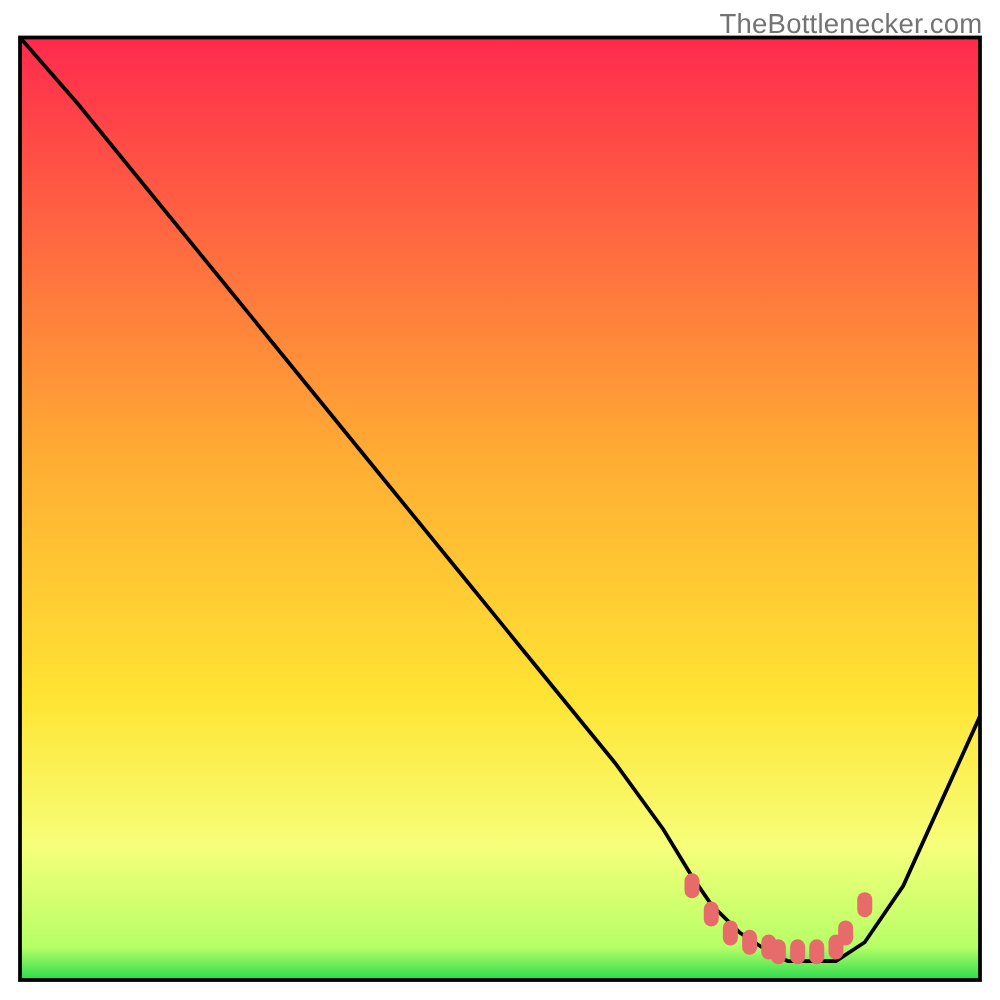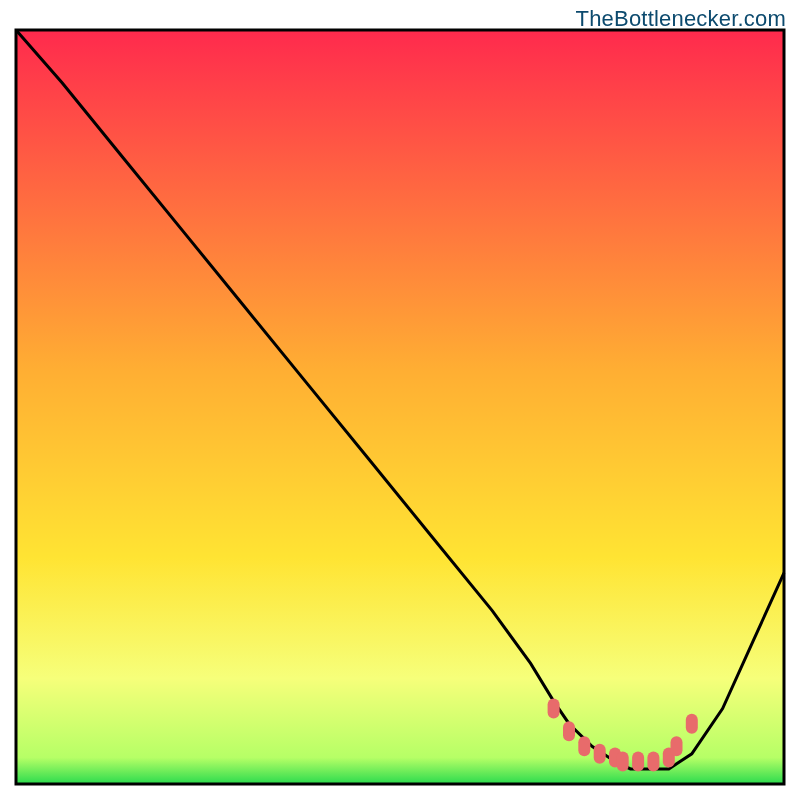--- a/index.html
+++ b/index.html
@@ -21,21 +21,21 @@
     inset: 0;
     width: 800px;
     height: 800px;
     display: block;
   }
   .watermark {
     position: absolute;
     top: 6px;
     right: 14px;
     font-size: 22px;
-    color: #0c4a6e;
+    color: #737373;
     letter-spacing: 0.2px;
     user-select: none;
   }
 </style>
 </head>
 <body>
 
 <div class="stage">
 
   <svg class="chart" viewBox="0 0 800 800">

